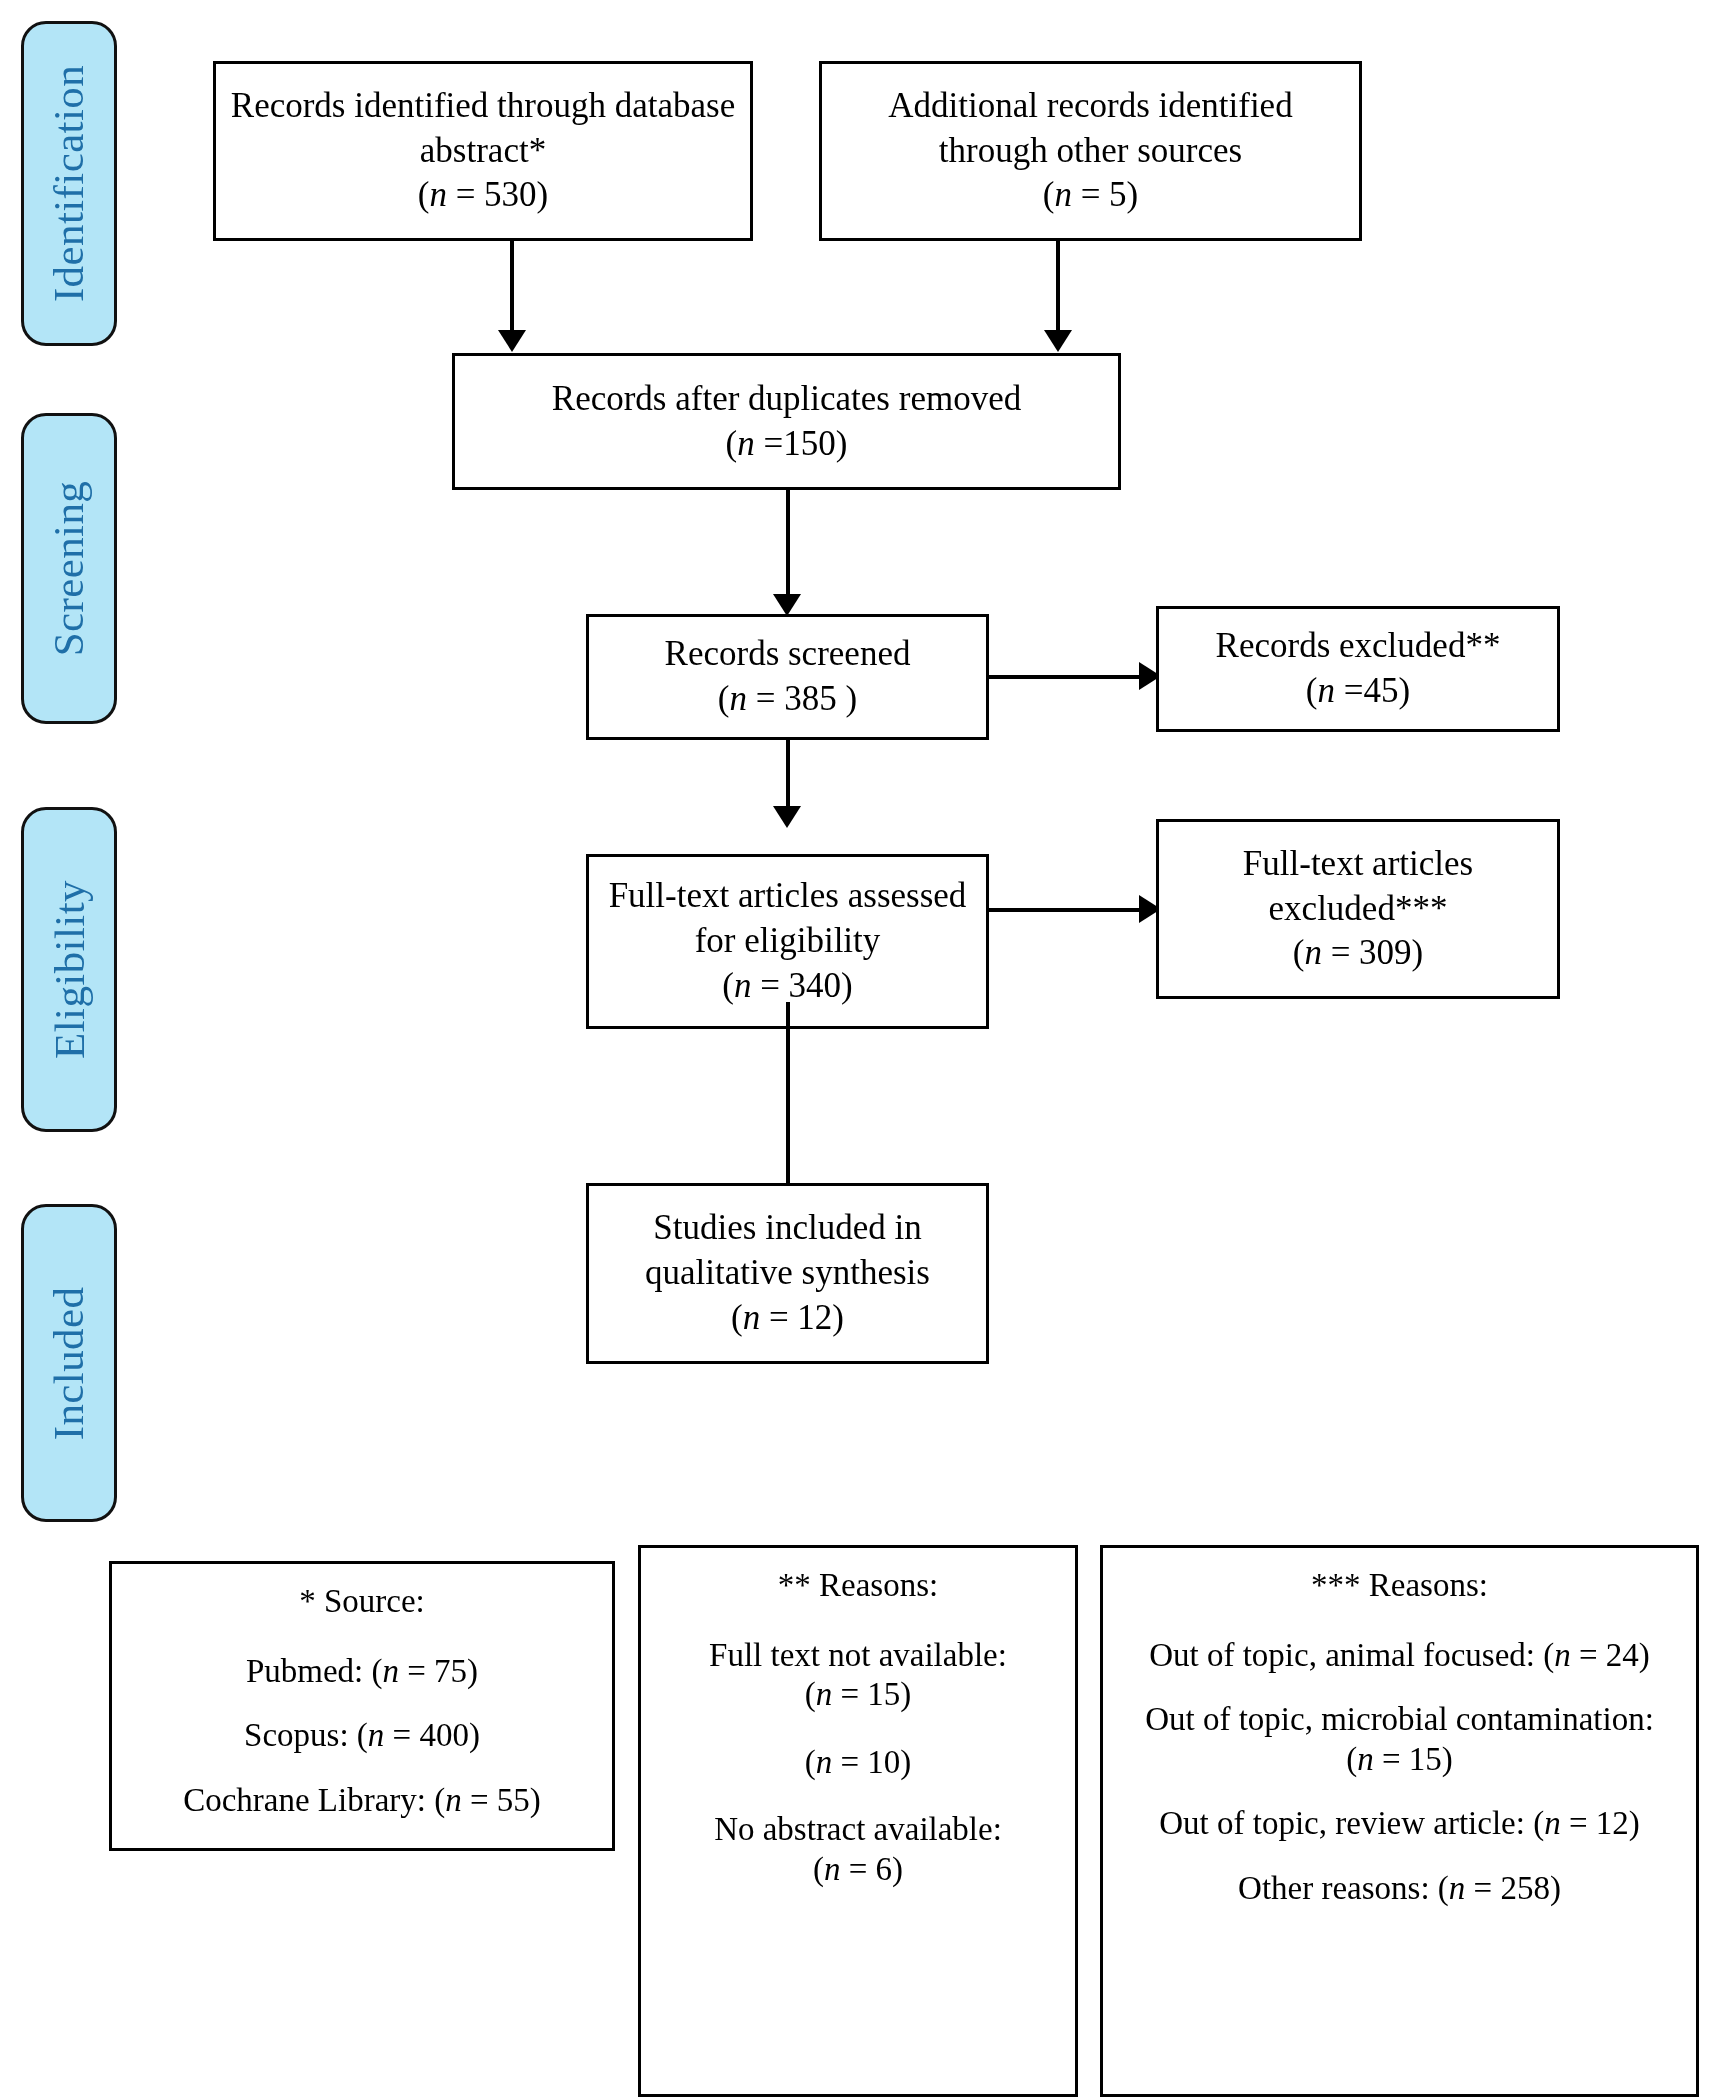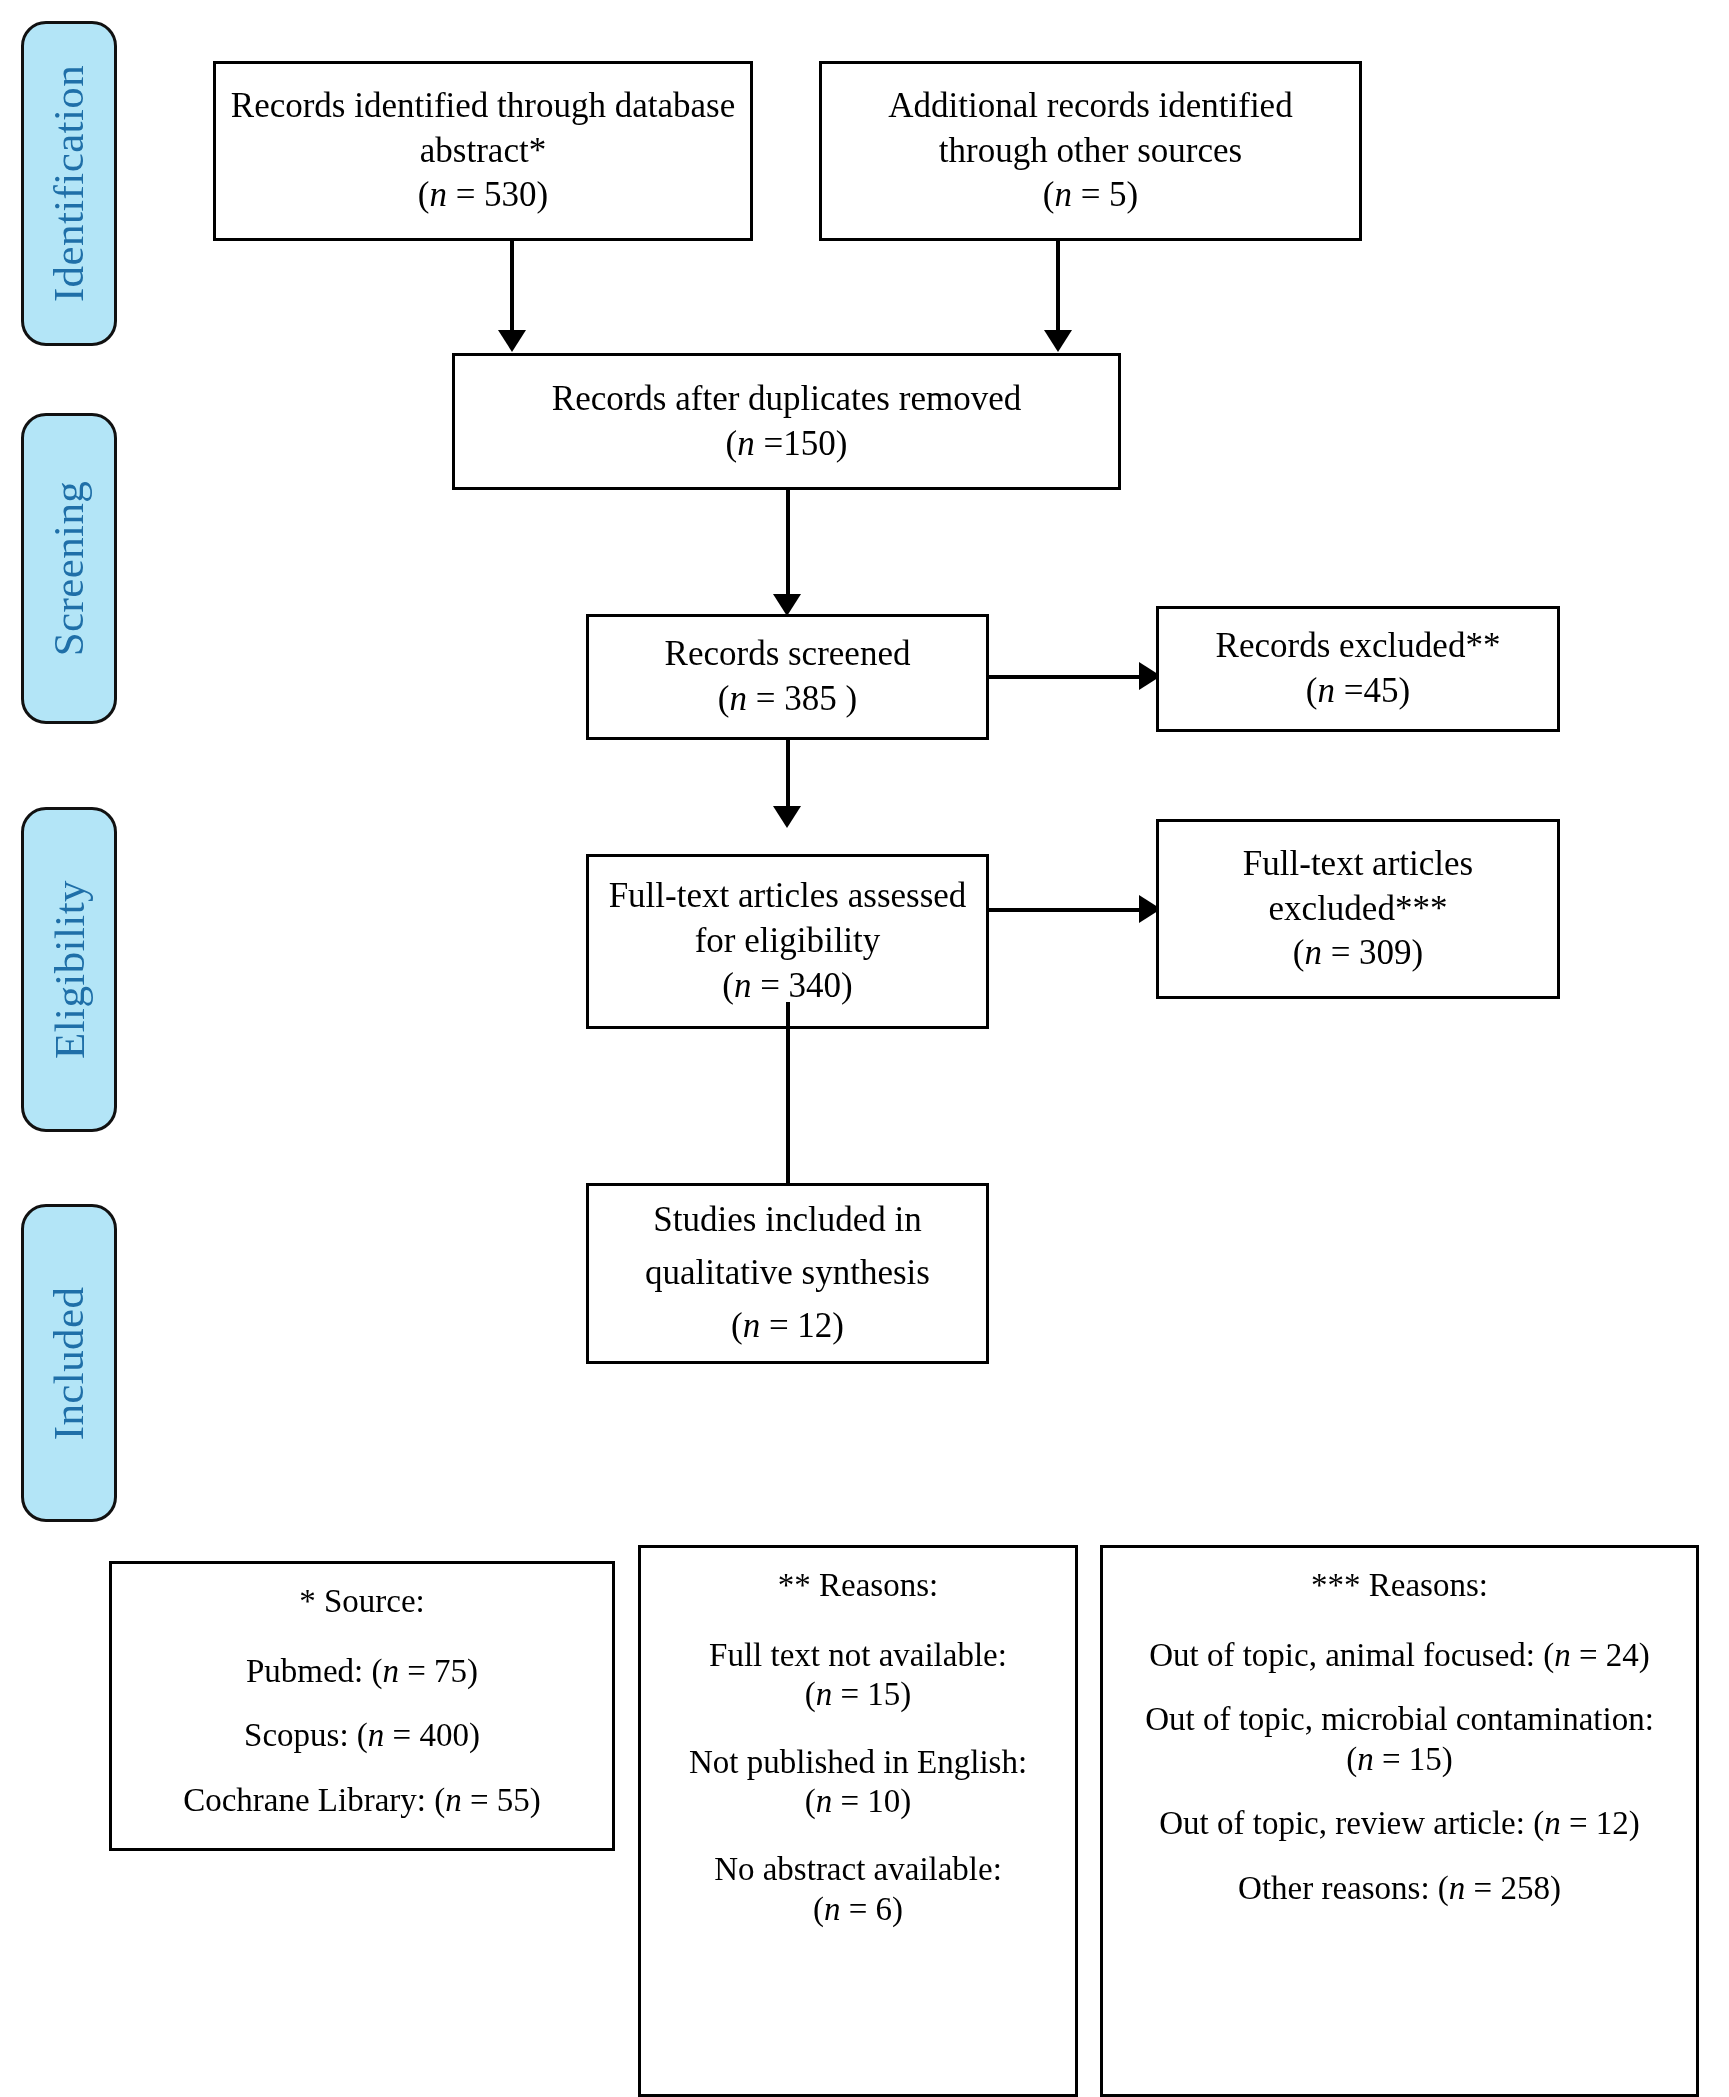--- a/index.html
+++ b/index.html
@@ -184,40 +184,39 @@
 
   <div class="flow-box" style="left:1156px; top:819px; width:404px; height:180px;">
     <span class="line">Full-text articles</span>
     <span class="line">excluded***</span>
     <span class="line"><span>(</span><i class="n">n</i><span> = 309)</span></span>
   </div>
 
   <div class="vline" style="left:786px; top:1002px; height:189px;"></div>
   <div class="arrow-down" style="left:773px; top:1187px;"></div>
 
-  <div class="flow-box" style="left:586px; top:1183px; width:403px; height:181px;gap:8px;">
+  <div class="flow-box" style="left:586px; top:1183px; width:403px; height:181px;">
     <span class="line">Studies included in</span>
     <span class="line">qualitative synthesis</span>
     <span class="line"><span>(</span><i class="n">n</i><span> = 12)</span></span>
   </div>
 
   <div class="note-box" style="left:109px; top:1545px; width:506px; height:290px;margin-top:16px;">
     <span class="note-line note-head">* Source:</span>
     <span class="note-line gap-sm"><span>Pubmed: (</span><i class="n">n</i><span> = 75)</span></span>
     <span class="note-line gap-sm"><span>Scopus: (</span><i class="n">n</i><span> = 400)</span></span>
     <span class="note-line"><span>Cochrane Library: (</span><i class="n">n</i><span> = 55)</span></span>
   </div>
 
   <div class="note-box" style="left:638px; top:1545px; width:440px; height:552px;">
     <span class="note-line note-head">** Reasons:</span>
 
     <span class="note-line">Full text not available:</span>
     <span class="note-line gap-md"><span>(</span><i class="n">n</i><span> = 15)</span></span>
 
-    <span class="note-line">Not published in English:</span>
     <span class="note-line gap-md"><span>(</span><i class="n">n</i><span> = 10)</span></span>
 
     <span class="note-line">No abstract available:</span>
     <span class="note-line"><span>(</span><i class="n">n</i><span> = 6)</span></span>
   </div>
 
   <div class="note-box" style="left:1100px; top:1545px; width:599px; height:552px;">
     <span class="note-line note-head">*** Reasons:</span>
 
     <span class="note-line gap-sm"><span>Out of topic, animal focused: (</span><i class="n">n</i><span> = 24)</span></span>

